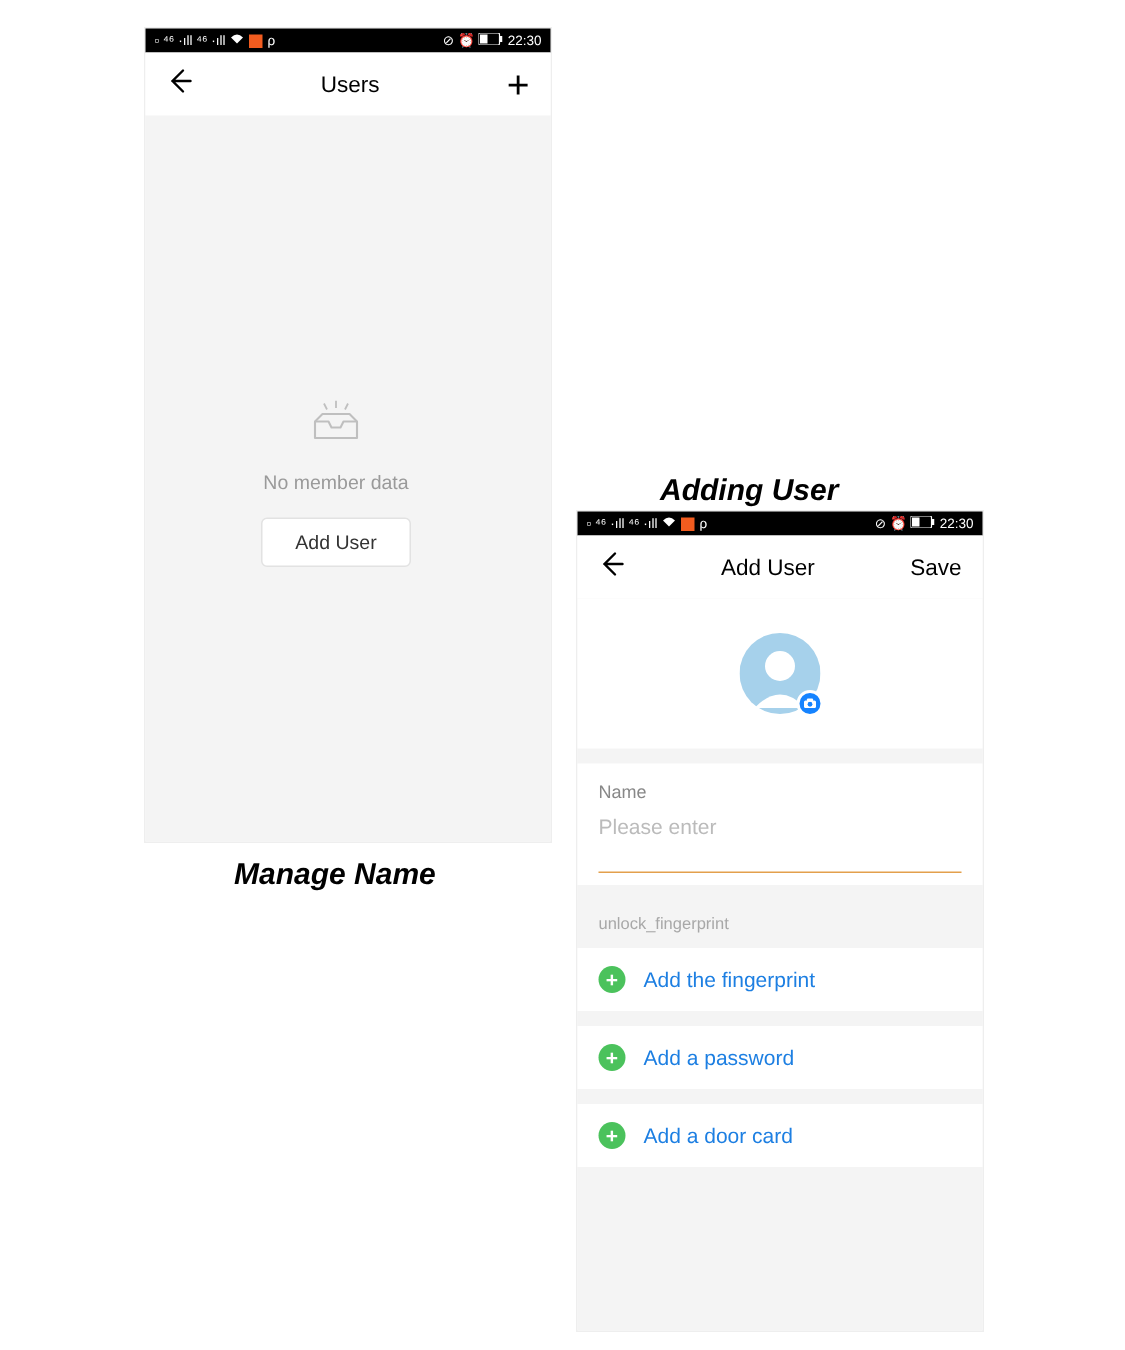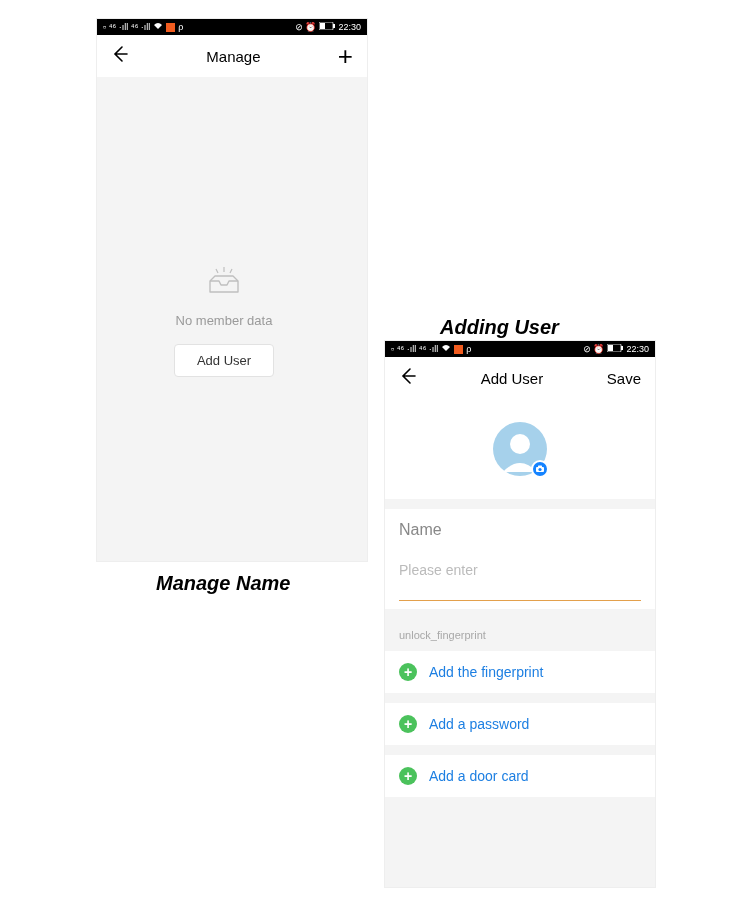--- a/index.html
+++ b/index.html
@@ -97,21 +97,21 @@
       position: absolute;
       right: -2px; bottom: -2px;
       width: 18px; height: 18px;
       background: #1583ff;
       border-radius: 50%;
       border: 2px solid #fff;
       display: flex; align-items: center; justify-content: center;
     }
 
     .name-section { background: #fff; padding: 12px 14px 8px 14px; margin-bottom: 10px; }
-    .field-label { font-size: 16px; color: #888; margin-bottom: 22px; }
+    .field-label { font-size: 12px; color: #888; margin-bottom: 8px; }
     .name-input {
       width: 100%;
       border: none;
       border-bottom: 1px solid #e3a04c;
       font-size: 14px;
       padding-bottom: 22px;
       color: #555;
       outline: none;
     }
     .name-input::placeholder { color: #bbb; }
@@ -170,21 +170,21 @@
       <span>22:30</span>
     </div>
   </div>
 
   <div class="nav-bar">
     <span class="back-arrow">
       <svg width="18" height="18" viewBox="0 0 18 18">
           <path d="M11 2 L4 9 L11 16 M4 9 H16" stroke="#000" stroke-width="1.6" fill="none" stroke-linecap="round"></path>
         </svg>
     </span>
-    <span class="nav-title">Manage</span>
+    <span class="nav-title">Users</span>
     <span class="plus-icon">+</span>
   </div>
 
   <div class="phone-body">
     <div class="empty-state">
       <span class="inbox-icon">
         <svg width="36" height="32" viewBox="0 0 36 32">
           <path d="M10 2 L12 6 M18 0 L18 5 M26 2 L24 6" stroke="#bfbfbf" stroke-width="1.2" fill="none"></path>
           <path d="M4 14 L9 9 H27 L32 14 V25 H4 Z" stroke="#bfbfbf" stroke-width="1.4" fill="none" stroke-linejoin="round"></path>
           <path d="M4 14 H13 L15 18 H21 L23 14 H32" stroke="#bfbfbf" stroke-width="1.4" fill="none" stroke-linejoin="round"></path>

